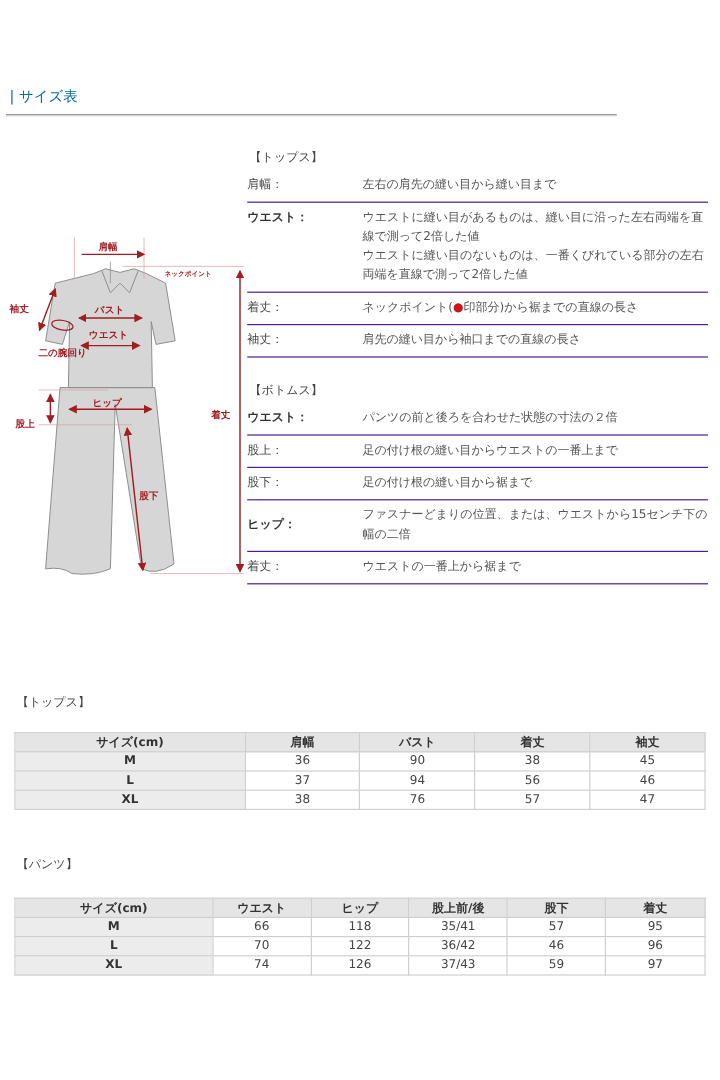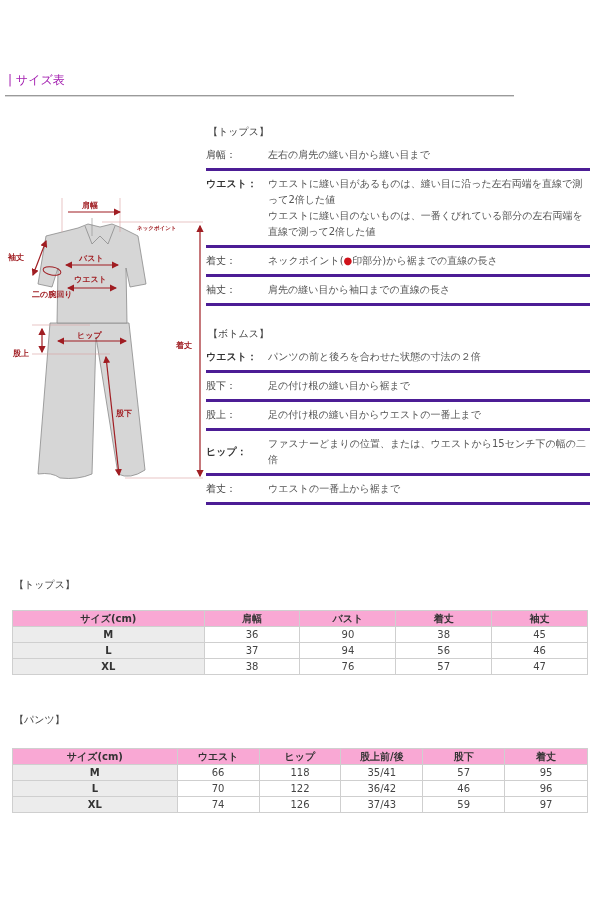--- a/index.html
+++ b/index.html
@@ -1,42 +1,42 @@
 <!DOCTYPE html>
 <html><head>
 <meta charset="utf-8">
 <style>
   html, body { margin:0; padding:0; background:#ffffff; }
   body { width:600px; height:900px; position:relative; overflow:hidden;
          font-family:"DejaVu Sans", "Liberation Sans", sans-serif; color:#444; }
   .abs { position:absolute; }
 
   
-  .page-title { left:8px; top:72px; font-size:12px; color:#a21caf; }
+  .page-title { left:8px; top:72px; font-size:12px; color:#0369a1; }
   .title-rule { left:5px; top:95px; width:509px; height:0; border-top:1px solid #9a9a9a; box-shadow:0 1px 0 #d8d8d8; }
 
   
   .diagram { left:0; top:180px; width:210px; height:310px; }
   .dlabel { position:absolute; font-size:8px; font-weight:bold; color:#a01d22; white-space:nowrap; }
   .dlabel.small { font-size:5.5px; }
 
   
   .defs { left:206px; top:122px; width:384px; }
   .sec-head { font-size:10px; color:#444; height:20px; line-height:20px; padding-left:2px; }
-  .def-row { display:flex; border-bottom:3px solid #4c1d95; padding:5px 0 5px 0; font-size:10px; line-height:16px; }
+  .def-row { display:flex; border-bottom:1px solid #4c1d95; padding:5px 0 5px 0; font-size:10px; line-height:16px;gap:34px; }
   .def-key { width:62px; flex:0 0 62px; color:#444; }
   .def-key.bold { font-weight:bold; color:#333; }
   .def-val { flex:1; color:#555; }
   .dot { color:#d0121b; }
 
   
   .table-caption { font-size:10px; color:#444; }
   table.size { border-collapse:collapse; position:absolute; font-size:10px; }
   table.size th, table.size td { border:1px solid #cfcfcf; text-align:center; height:15px; padding:0; }
-  table.size th { background:#f9a8d4; font-weight:bold; color:#333; }
+  table.size th { background:#e5e5e5; font-weight:bold; color:#333; }
   table.size td.size-col { background:#ececec; font-weight:bold; color:#333; }
   table.size td { color:#444; }
 </style>
 </head>
 <body>
 
 <div class="abs page-title">| サイズ表</div>
 <div class="abs title-rule"></div>
 
 <div class="abs diagram">
@@ -116,26 +116,26 @@
     <div class="def-val">肩先の縫い目から袖口までの直線の長さ</div>
   </div>
 
   <div style="height:18px"></div>
   <div class="sec-head">【ボトムス】</div>
   <div class="def-row">
     <div class="def-key bold">ウエスト：</div>
     <div class="def-val">パンツの前と後ろを合わせた状態の寸法の２倍</div>
   </div>
   <div class="def-row">
+    <div class="def-key">股上：</div>
+    <div class="def-val">足の付け根の縫い目からウエストの一番上まで</div>
+  </div>
+  <div class="def-row">
     <div class="def-key">股下：</div>
     <div class="def-val">足の付け根の縫い目から裾まで</div>
-  </div>
-  <div class="def-row">
-    <div class="def-key">股上：</div>
-    <div class="def-val">足の付け根の縫い目からウエストの一番上まで</div>
   </div>
   <div class="def-row">
     <div class="def-key bold" style="padding-top:8px">ヒップ：</div>
     <div class="def-val">ファスナーどまりの位置、または、ウエストから15センチ下の幅の二倍</div>
   </div>
   <div class="def-row">
     <div class="def-key">着丈：</div>
     <div class="def-val">ウエストの一番上から裾まで</div>
   </div>
 </div>

